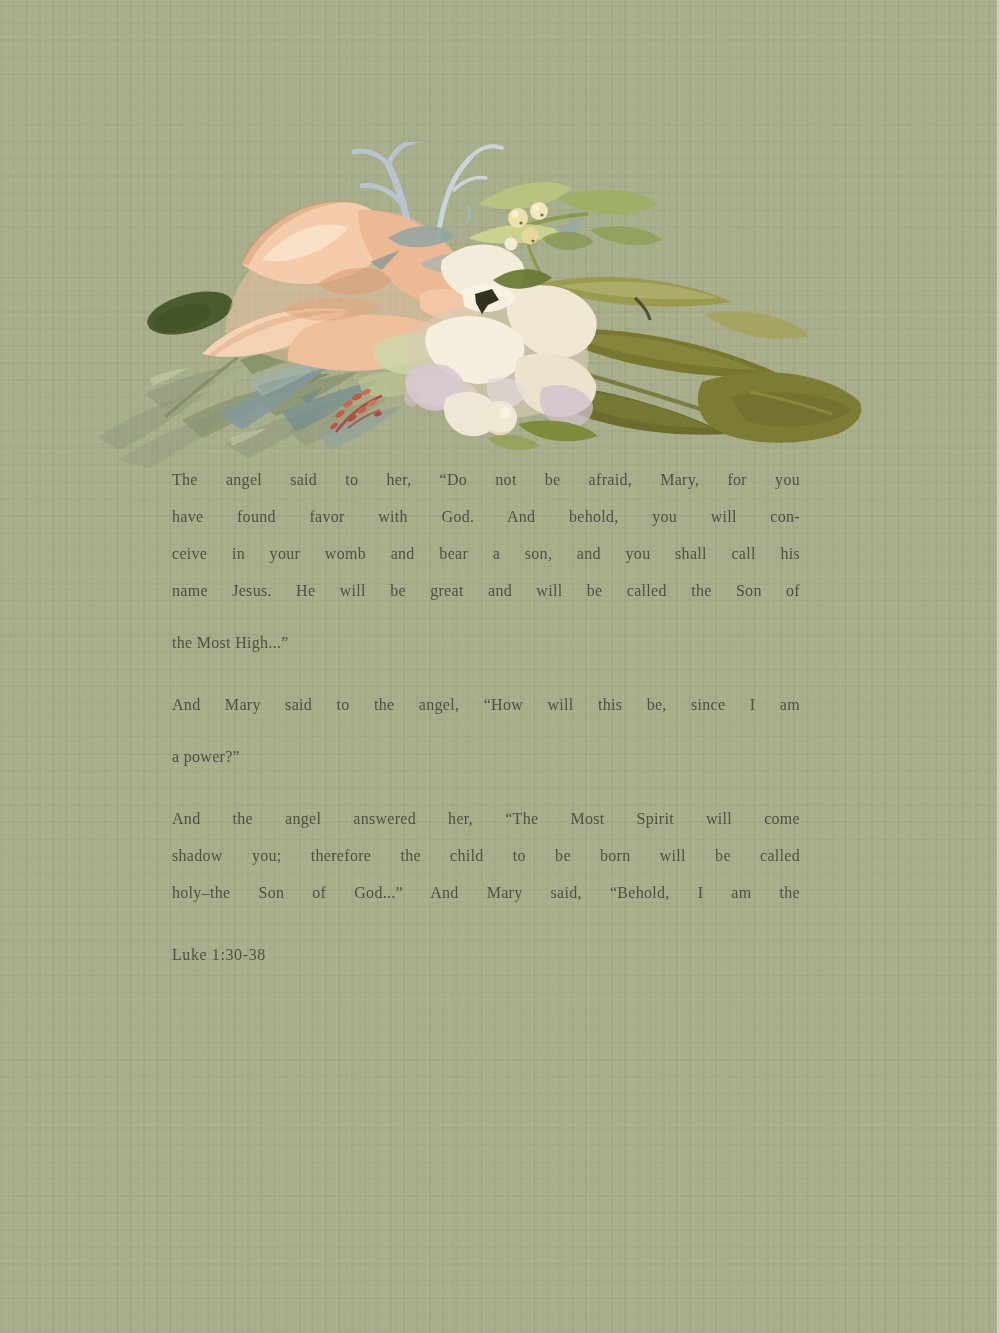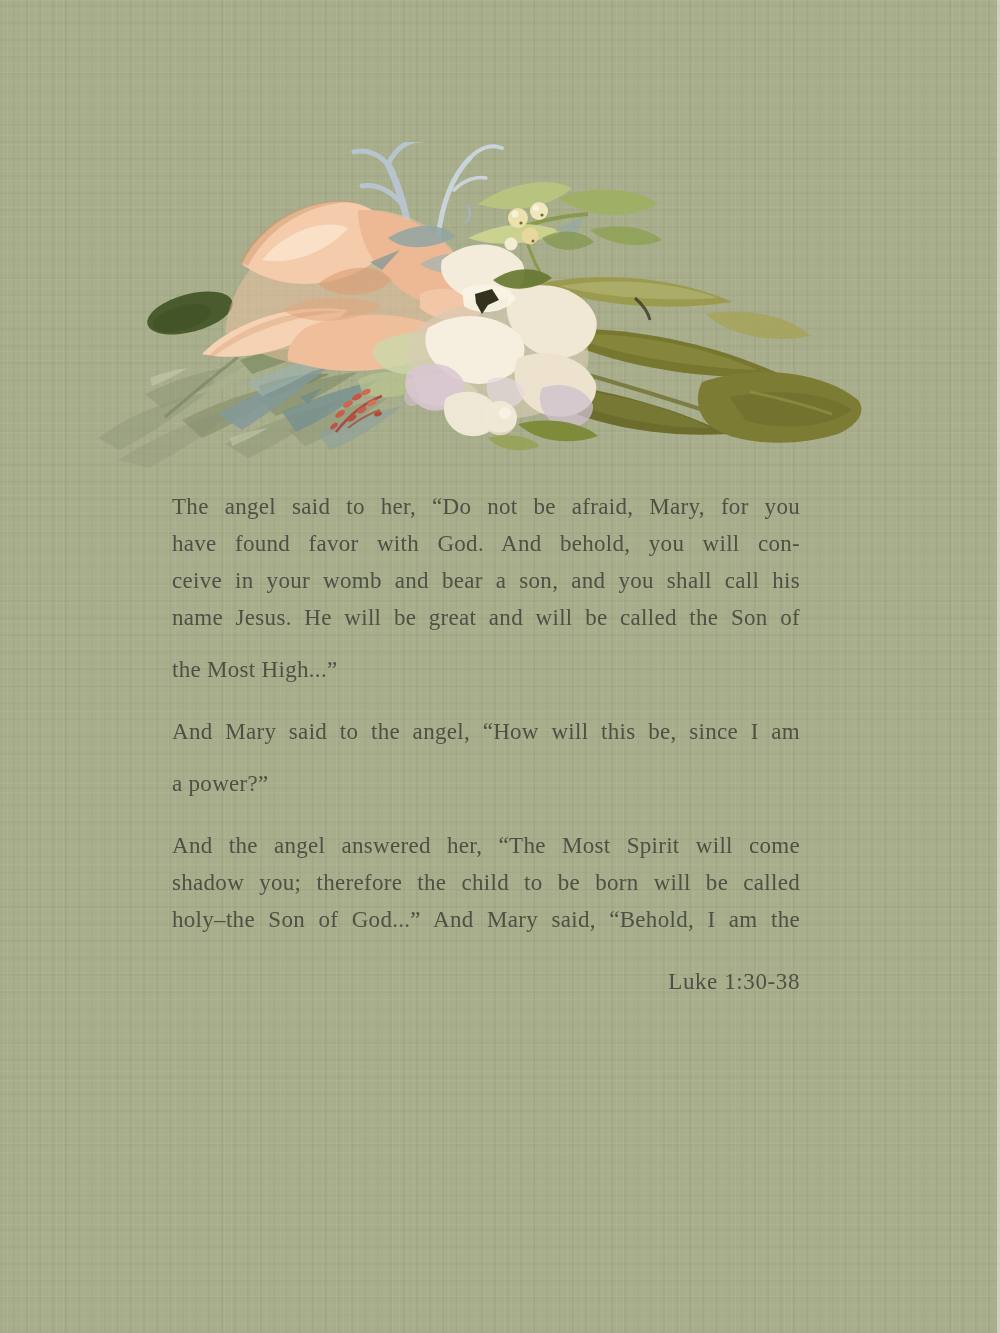--- a/index.html
+++ b/index.html
@@ -13,27 +13,27 @@
       repeating-linear-gradient(90deg, rgba(62,72,40,0.05) 0px, rgba(62,72,40,0.05) 2px, rgba(0,0,0,0) 2px, rgba(0,0,0,0) 13px),
       repeating-linear-gradient(0deg, rgba(62,72,40,0.04) 0px, rgba(62,72,40,0.04) 2px, rgba(0,0,0,0) 2px, rgba(0,0,0,0) 17px);
     color: var(--text, #4b5244);
     font-family: "Liberation Serif", "DejaVu Serif", serif;
   }
   .artwork {
     position: absolute; left: 90px; top: 142px;
     width: 780px; height: 330px;
   }
   .verse {
-    position: absolute; left: 172px; top: 488px; width: 628px;
-    font-size: 23px; line-height: 37px; letter-spacing: 0.3px;
+    position: absolute; left: 172px; top: 461px; width: 628px;
+    font-size: 16px; line-height: 37px; letter-spacing: 0.3px;
   }
   .para { margin: 0 0 25px 0; }
   .vl { text-align: justify; text-align-last: justify; }
   .vl.last { text-align: left; text-align-last: left; margin-top: 15px; }
-  .citation { text-align: right; margin-top: 13px; letter-spacing: 0.6px; }
+  .citation { text-align: left; margin-top: 13px; letter-spacing: 0.6px; }
   .edge-strip {
     position: absolute; right: 0; top: 0; width: 3px; height: 100%;
     background: rgba(255,255,255,0.45);
   }
 </style>
 </head>
 <body>
 
 <div class="artwork" role="img" aria-label="Watercolor floral spray: peach magnolia blossom, cream flowers, sage and olive foliage, pale blue twigs, cream berries and a coral berry sprig">
   <svg width="780" height="330" viewBox="0 0 780 330" xmlns="http://www.w3.org/2000/svg">

